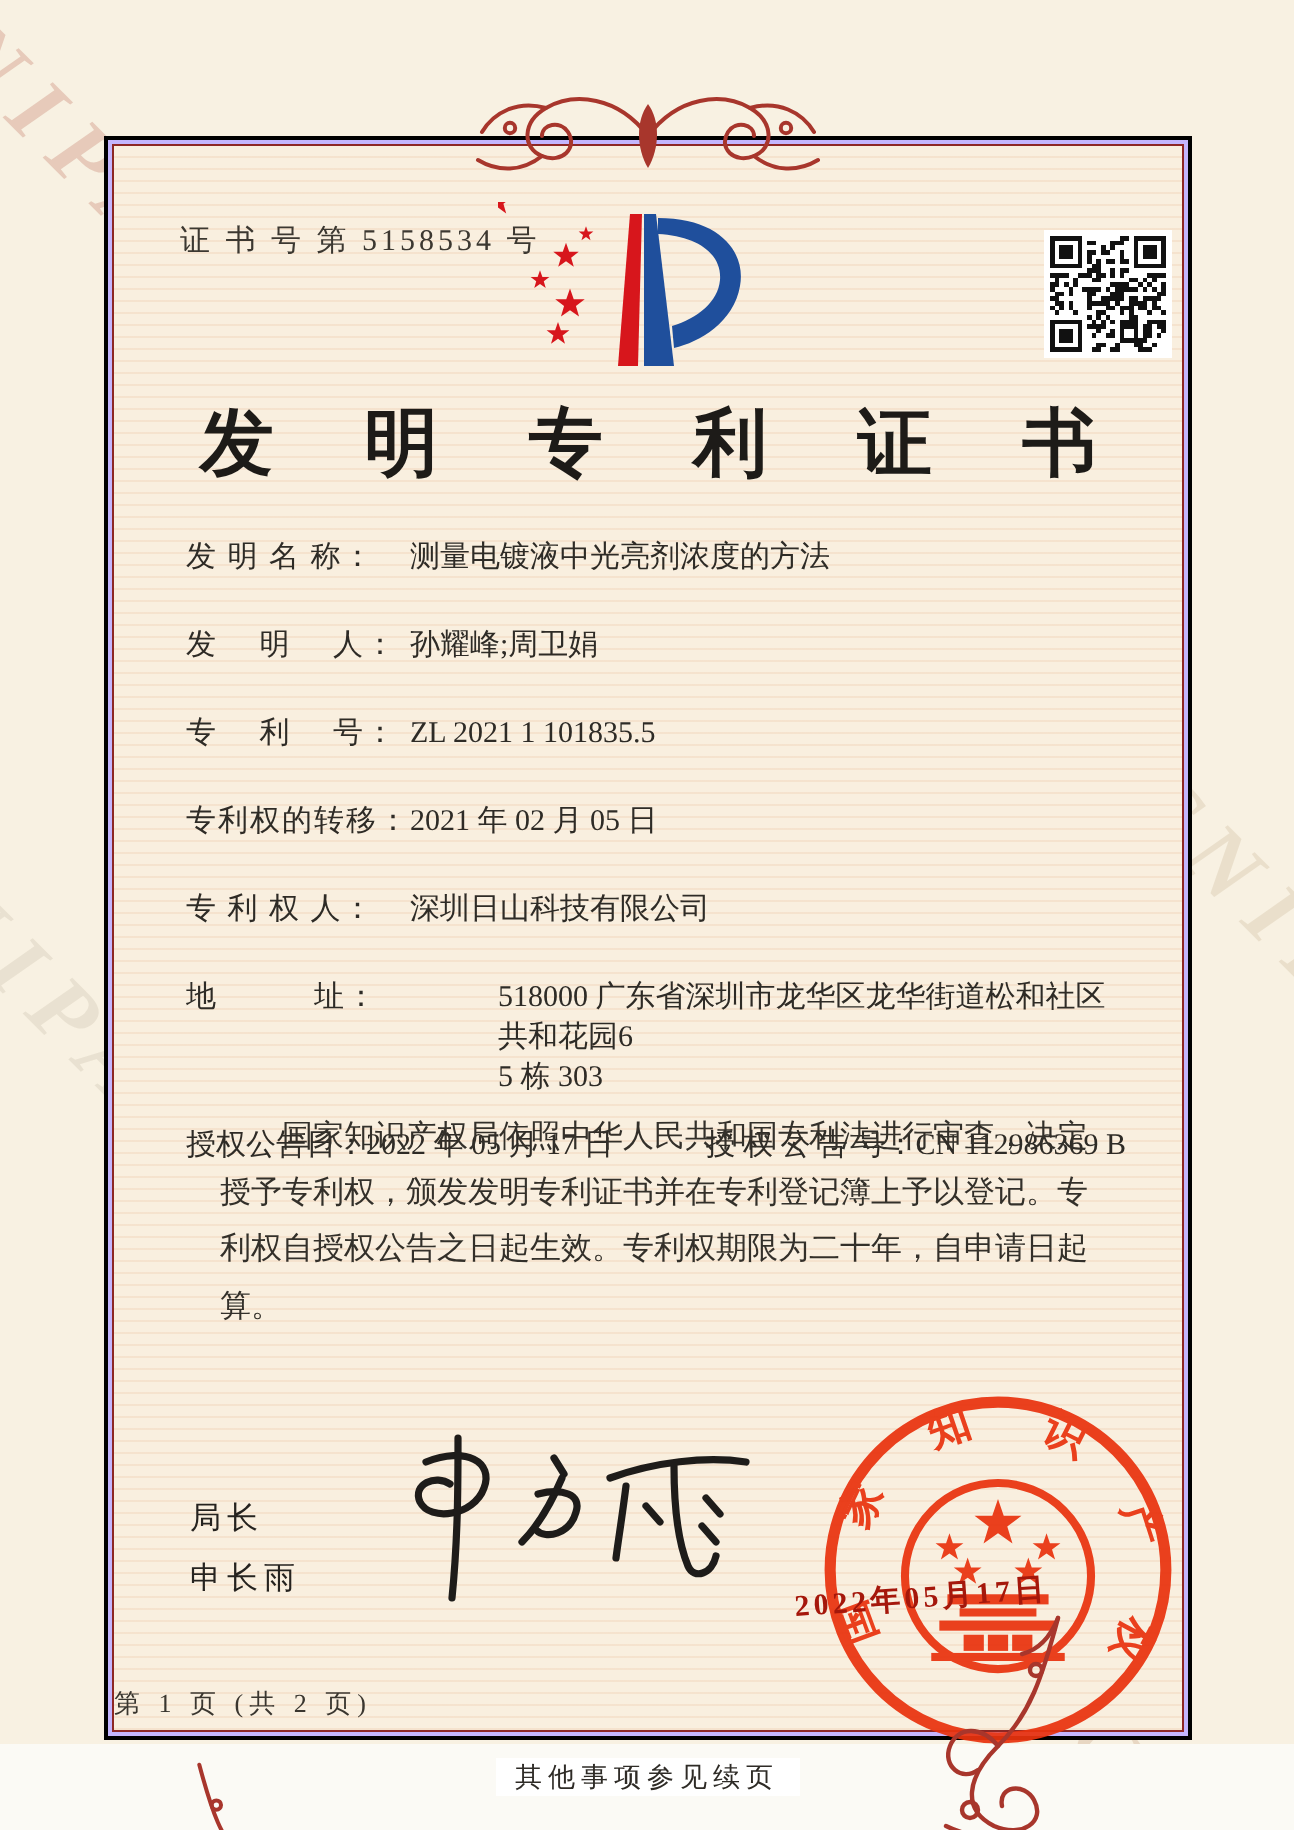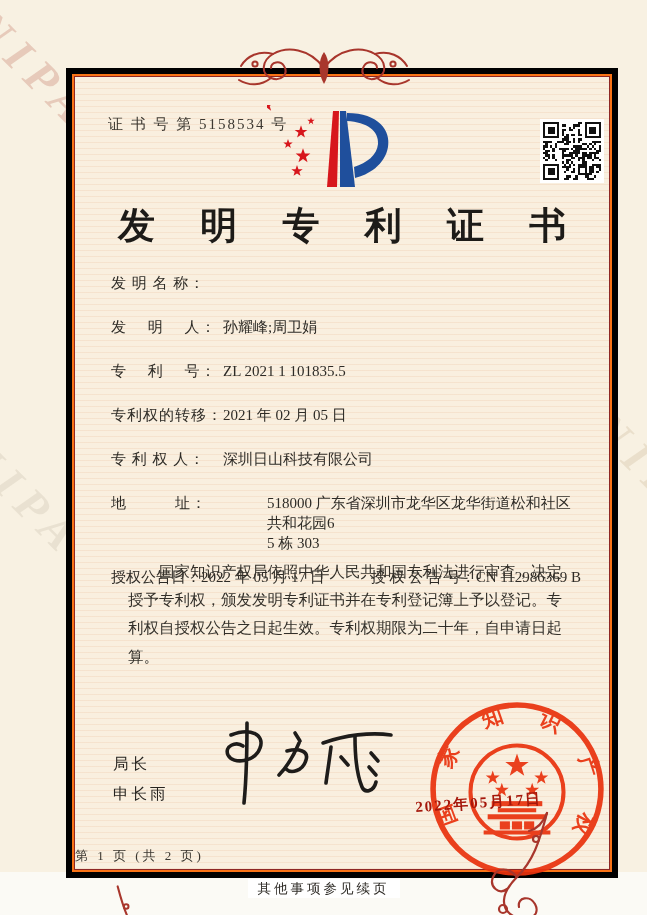--- a/index.html
+++ b/index.html
@@ -18,22 +18,22 @@
   }
   .wm1{left:-28px;top:-30px;font-size:46px;color:rgba(214,164,146,.50);}
   .wm2{left:408px;top:238px;font-size:46px;color:rgba(205,185,155,.30);}
   .wm3{left:-38px;top:398px;font-size:46px;color:rgba(200,190,170,.30);}
   .wm4{left:590px;top:372px;font-size:46px;color:rgba(206,186,156,.32);}
   .wm5{left:96px;top:548px;font-size:46px;color:rgba(205,185,160,.25);}
   .wm6{left:560px;top:846px;font-size:40px;color:rgba(208,178,150,.40);}
 
   
   .frame{
-    position:absolute;left:66px;top:68px;width:540px;height:798px;
-    border:6px solid #000000;background:#f97316;
+    position:absolute;left:52px;top:68px;width:540px;height:798px;
+    border:2px solid #000000;background:#c4b5fd;
   }
   .frame-inner{
     position:absolute;inset:2px;border:1px solid #8d2725;
     background:
       repeating-linear-gradient(0deg, rgba(226,166,122,.17) 0 1px, rgba(0,0,0,0) 1px 6px),
       #f9efdf;
   }
   .cert-no{position:absolute;left:33px;top:38px;font-size:15px;letter-spacing:2px;color:#3c3831;}
   .logo{position:absolute;left:50%;top:28px;transform:translateX(-50%);}
   .qr{position:absolute;left:465px;top:42px;background:#fff;padding:3px;}
@@ -316,20 +316,21 @@
         <rect x="0" y="18" width="7" height="7" fill="#111"></rect>
         <rect x="1" y="19" width="5" height="5" fill="#fff"></rect>
         <rect x="2" y="20" width="3" height="3" fill="#111"></rect>
       </svg>
 
     <div class="title">发 明 专 利 证 书</div>
 
     <div class="fields">
       <div class="row">
         <span class="lab">发 明 名 称：</span>
+        <span class="val">测量电镀液中光亮剂浓度的方法</span>
       </div>
       <div class="row">
         <span class="lab">发　 明　 人：</span>
         <span class="val">孙耀峰;周卫娟</span>
       </div>
       <div class="row">
         <span class="lab">专　 利　 号：</span>
         <span class="val">ZL 2021 1 101835.5</span>
       </div>
       <div class="row">

